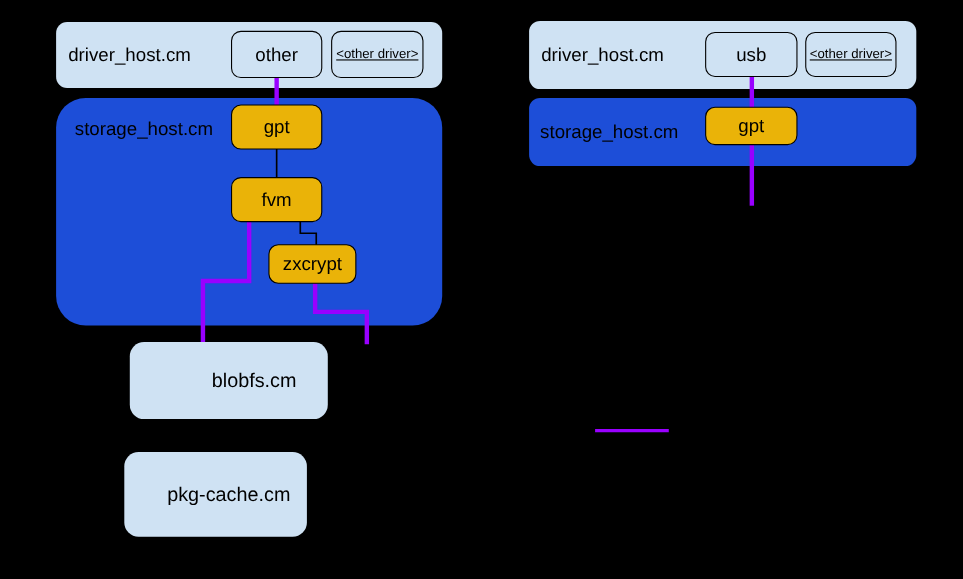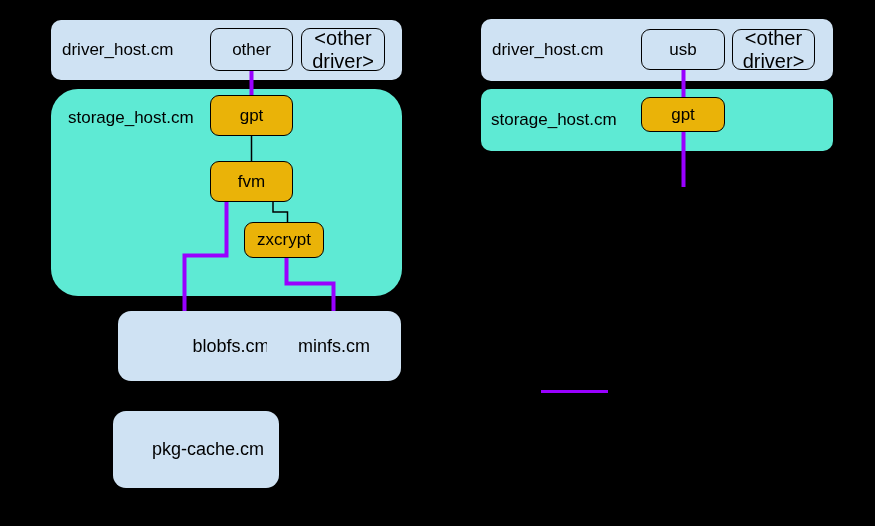--- a/index.html
+++ b/index.html
@@ -2,31 +2,31 @@
 <html><head>
 <meta charset="utf-8">
 <style>
   html,body{margin:0;padding:0;background:#000;}
   .canvas{
     position:relative;width:875px;height:526px;background:#000;
     font-family:"Liberation Sans",sans-serif;color:#000;overflow:hidden;
   }
   .cbox{position:absolute;}
   .host-blue{background:#cfe2f3;border-radius:10px;}
-  .host-yellow{background:#5eead4;}
+  .host-yellow{background:#1d4ed8;}
   .host-label{position:absolute;font-size:17px;white-space:nowrap;}
   .vcenter{top:0;height:100%;display:flex;align-items:center;}
   .node{
     position:absolute;display:flex;align-items:center;justify-content:center;
     border:1.5px solid #000;border-radius:9px;font-size:17px;text-align:center;
     box-sizing:border-box;
   }
   .node.blue{background:#cfe2f3;}
   .node.yellow{background:#eab308;}
-  .node.small-text{font-size:20px;line-height:1.15;}
+  .node.small-text{font-size:12px;line-height:1.15;text-decoration:underline;}
   .leaf{
     position:absolute;display:flex;align-items:center;justify-content:center;
     background:#cfe2f3;border-radius:13px;font-size:18px;text-align:center;
   }
   .wires{position:absolute;left:0;top:0;width:875px;height:526px;pointer-events:none;}
 
   
   #dh-left{left:51px;top:20px;width:351px;height:60px;}
   #dh-left .host-label{left:11px;}
   #sh-left{left:51px;top:89px;width:351px;height:207px;border-radius:27px;}
@@ -78,20 +78,19 @@
     <path d="M683.5 130 L683.5 187" fill="none" stroke-width="4" stroke="#9900ff"></path>
     <path d="M541 391.5 L608 391.5" fill="none" stroke-width="3" stroke="#9900ff"></path>
   </svg>
 
   <div class="node blue" id="sdmmc">other</div>
   <div class="node blue small-text" id="other-left">&lt;other driver&gt;</div>
   <div class="node yellow" id="gpt-left">gpt</div>
   <div class="node yellow" id="fvm">fvm</div>
   <div class="node yellow" id="zxcrypt">zxcrypt</div>
   <div class="leaf" id="blobfs">blobfs.cm</div>
-  <div class="leaf" id="minfs">minfs.cm</div>
   <div class="leaf" id="pkgcache">pkg-cache.cm</div>
 
   <div class="node blue" id="usb">usb</div>
   <div class="node blue small-text" id="other-right">&lt;other driver&gt;</div>
   <div class="node yellow" id="gpt-right">gpt</div>
 
 </div>
 
 </body></html>

